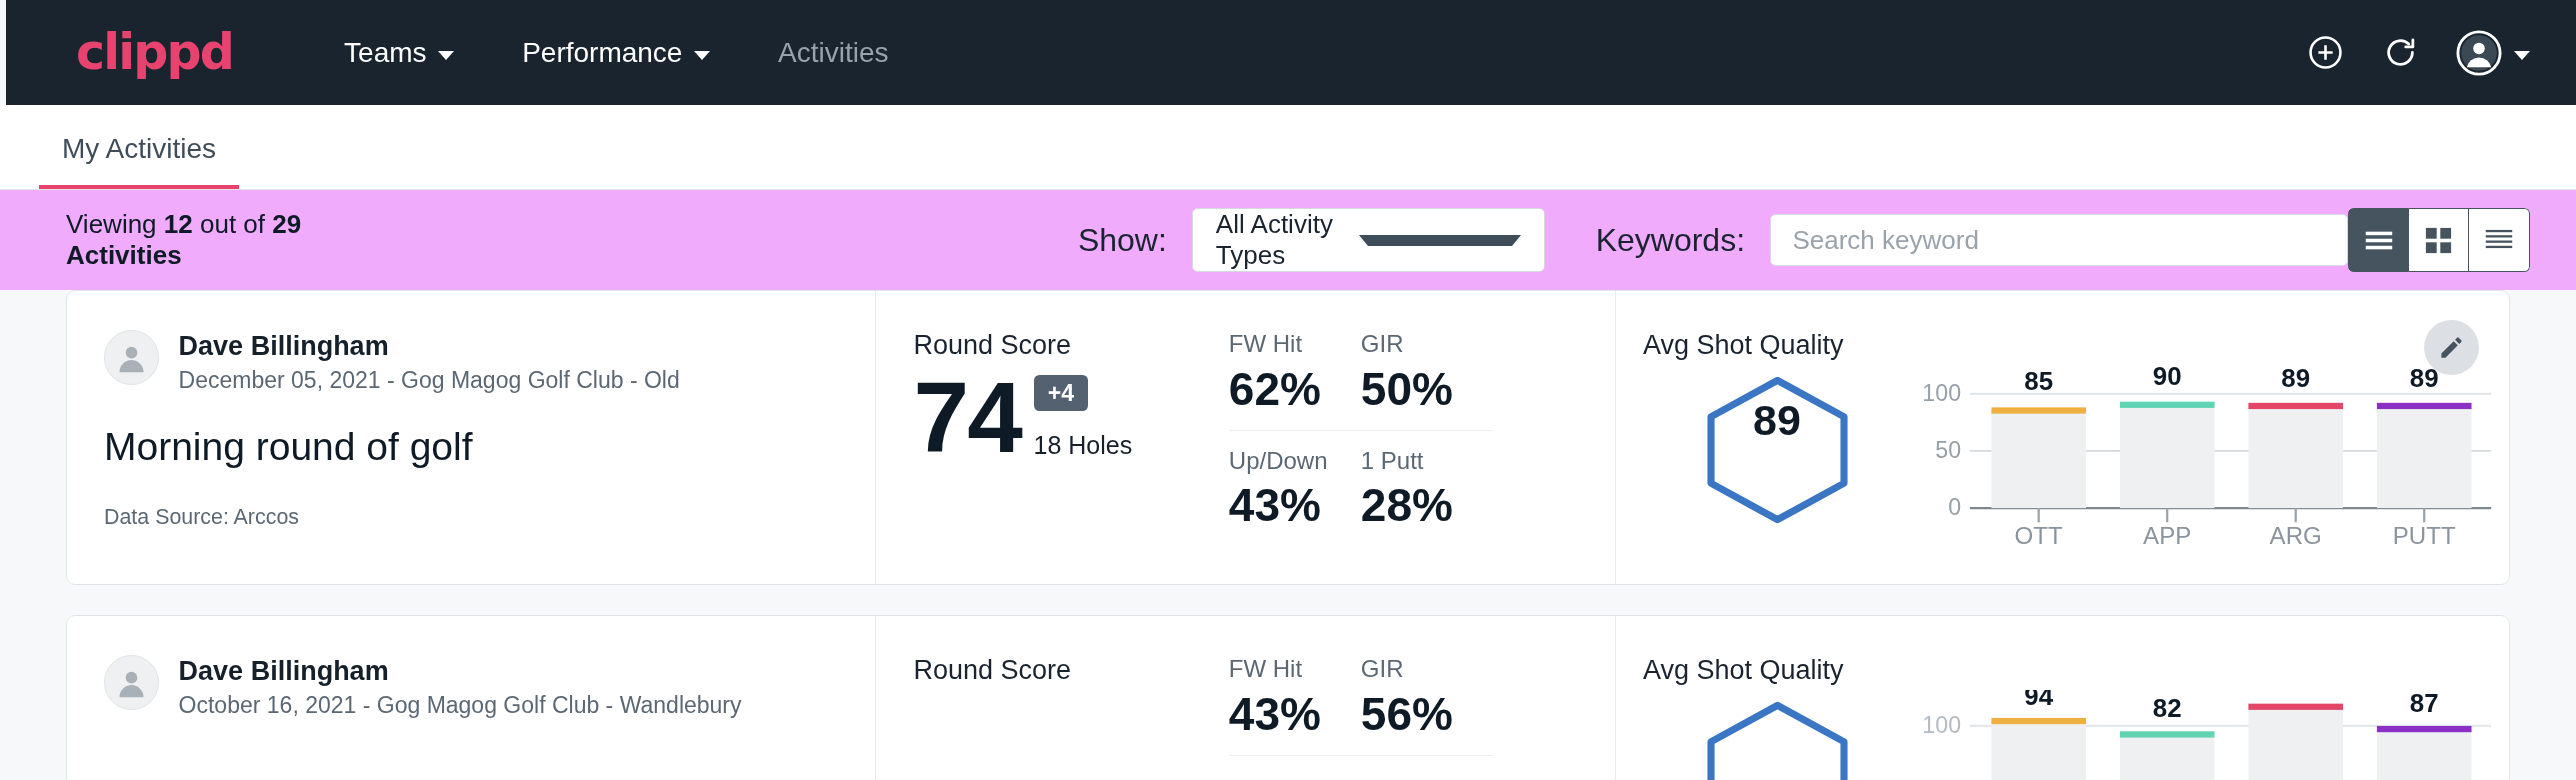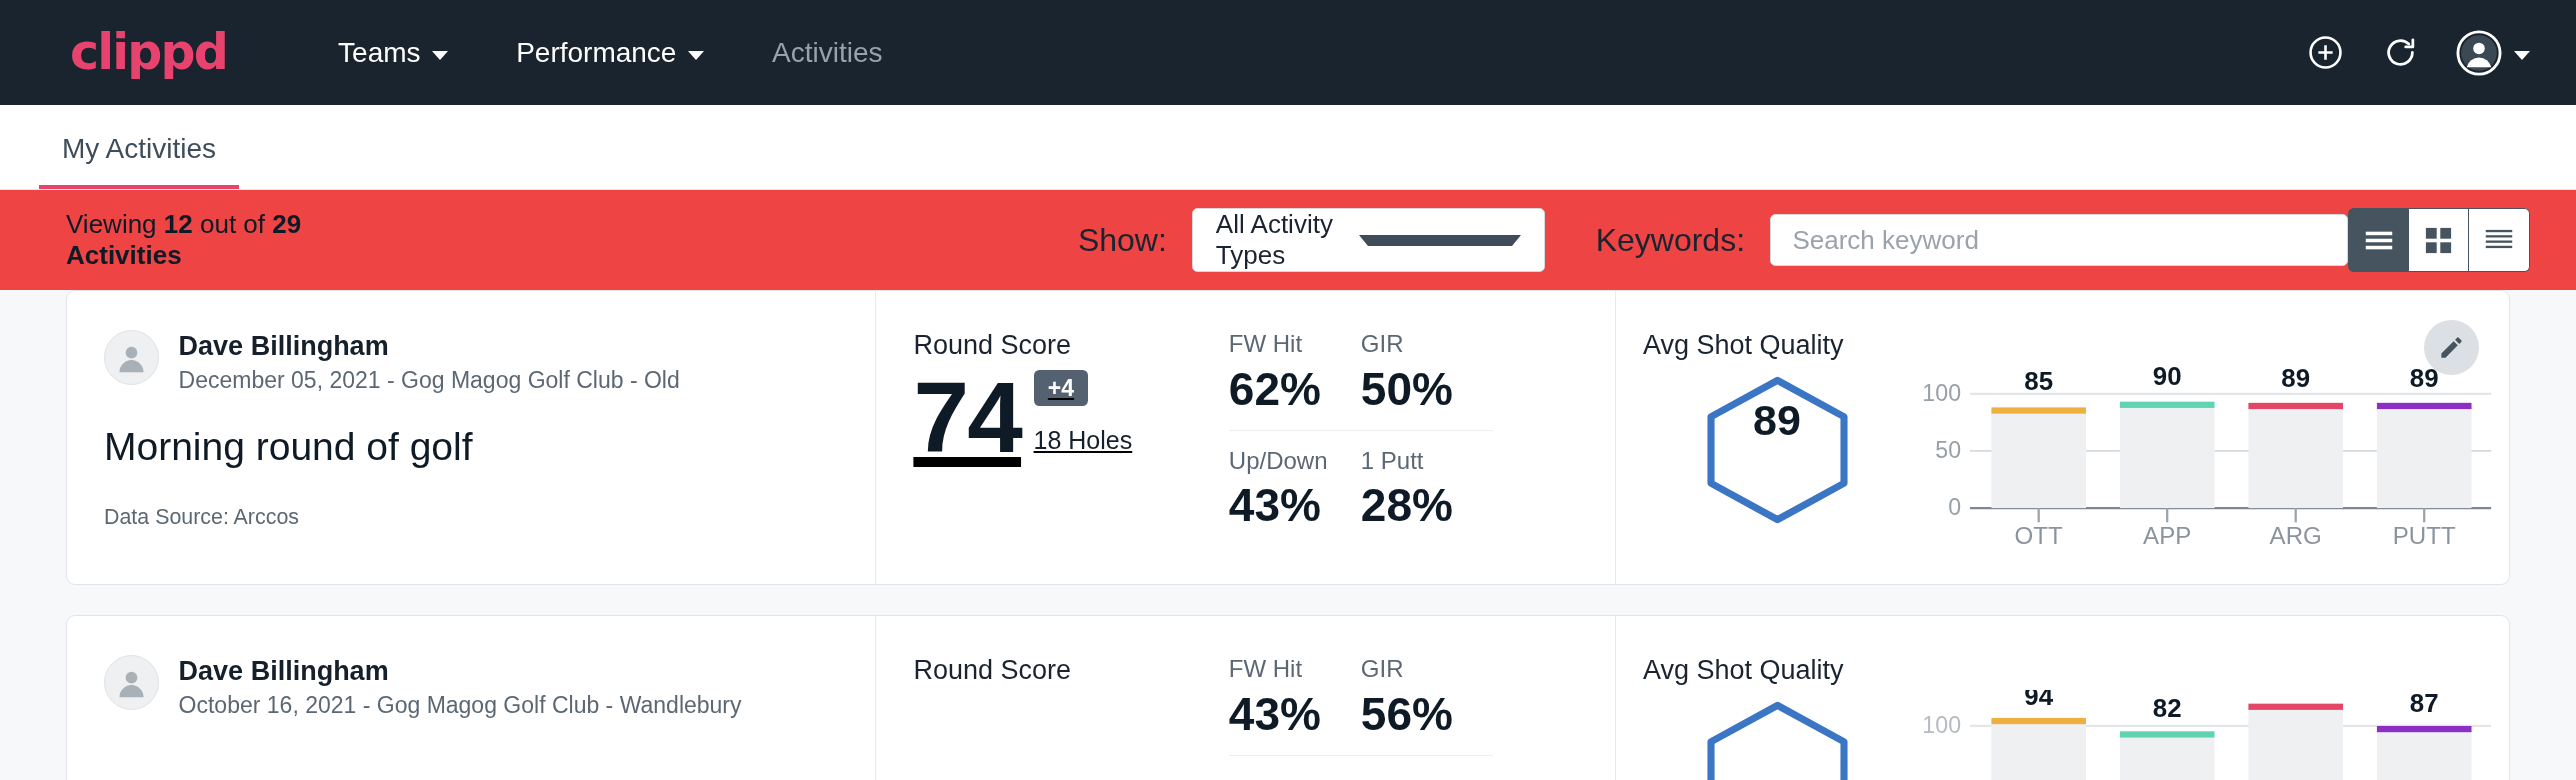--- a/index.html
+++ b/index.html
@@ -10,20 +10,21 @@
     overflow: hidden;
   }
 
   
   .topnav {
     height: 105px;
     background: #19242e;
     display: flex;
     align-items: center;
     padding: 0 46px 0 70px;
+    margin-left: 6px;
   }
   .logo {
     font-size: 49px;
     font-weight: 700;
     color: #e8436f;
     letter-spacing: -1.8px;
     font-family: "DejaVu Sans", sans-serif;
     margin-right: 77px;
     line-height: 1;
   }
@@ -66,21 +67,21 @@
     cursor: pointer;
   }
   .tab.active { border-bottom-color: #e8436f; }
 
   
   .toolbar {
     height: 100px;
     display: flex;
     align-items: center;
     padding: 0 46px 0 66px;
-    background: #ef4444;
+    background: #f0abfc;
   }
   .viewing { font-size: 26px; color: #0e1b26; }
   .viewing b { font-weight: 700; }
   .tb-spacer-a { width: 812px; }
   .tb-label { font-size: 32px; color: #1a2430; margin-right: 25px; white-space: nowrap; }
   .select {
     width: 400px; height: 64px;
     background: #fff;
     border: 0.9px solid #d4d9de;
     border-radius: 5.4px;
@@ -145,21 +146,21 @@
     display: flex; align-items: center; justify-content: center;
     flex: 0 0 auto;
   }
   .who-text .name { font-size: 27px; font-weight: 700; color: #16202b; line-height: 1.25; }
   .who-text .meta { font-size: 23px; color: #5b6874; line-height: 1.4; }
   .act-title { font-size: 39px; color: #0e1b26; margin-top: 28.6px; }
   .datasrc { font-size: 21.4px; color: #5b6874; margin-top: 36px; }
 
   .col-score { width: 348px; padding: 39px 0 0 37px; }
   .col-head { font-size: 27px; color: #1a2430; }
-  .score-row { display: flex; margin-top: 9px; text-decoration: underline; }
+  .score-row { display: flex; align-items: flex-end; margin-top: 9px; }
   .score-big { font-size: 100px; font-weight: 700; color: #0e1b26; line-height: 0.95; letter-spacing: -1.8px; }
   .score-side { display: flex; flex-direction: column; align-items: flex-start; margin-left: 12.5px; padding-bottom: 5.4px; }
   .badge {
     background: #546170; color: #fff;
     font-size: 23px; font-weight: 700;
     border-radius: 5.4px; padding: 4.5px 14.3px;
     margin-bottom: 19.6px;
   }
   .holes { font-size: 25px; color: #16202b; }
 

